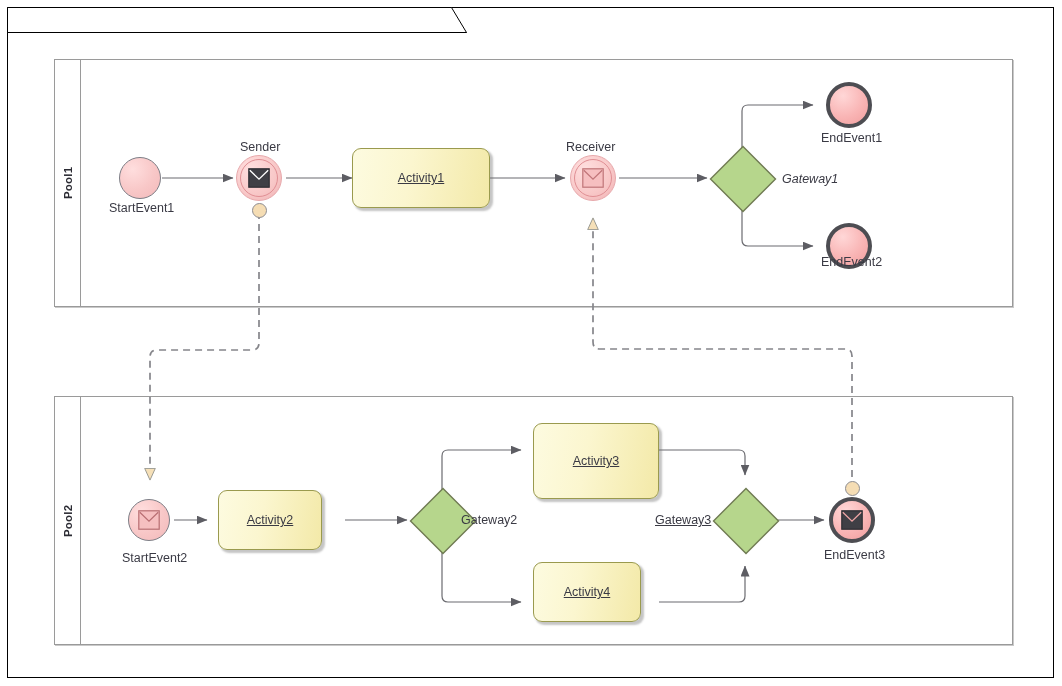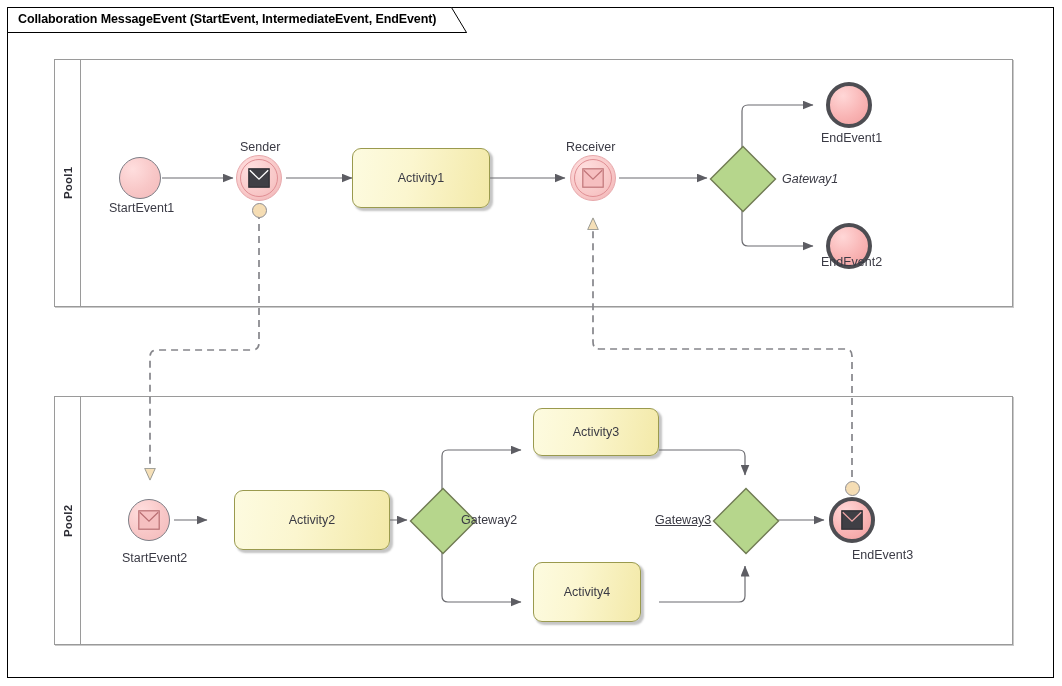--- a/index.html
+++ b/index.html
@@ -98,20 +98,21 @@
     box-sizing:border-box;
     border:1px solid #9a9a4e;
     border-radius:9px;
     background:linear-gradient(100deg,#fdfbe0 0%,#fbf6cf 42%,#f3e9a8 100%);
     box-shadow:2.5px 2.5px 2px rgba(110,110,110,0.40);
     display:flex;
     align-items:center;
     justify-content:center;
     font-size:12.5px;
     color:#3a3a44;
+    text-decoration:underline;
   }
   .ev{
     position:absolute;
     border-radius:50%;
     box-sizing:border-box;
   }
   .ev-start{
     border:1.6px solid #7d7d85;
     background:radial-gradient(circle at 32% 28%,#ffdede 0%,#f8c7c7 55%,#f2b9ba 100%);
   }
@@ -146,21 +147,20 @@
 
 <div id="canvas">
 
   <div id="frame"></div>
 
   <div id="title-tab">
     <svg class="tab-shape" viewBox="0 0 460 26">
       <path d="M0.5,0.5 L444.5,0.5 L459.5,25.5 L0.5,25.5 Z" fill="#ffffff" stroke="#000000" stroke-width="1"></path>
       <path d="M0.5,25.5 L459.5,25.5" stroke="#000000" stroke-width="1" fill="none"></path>
     </svg>
-    <div id="title-text">Collaboration MessageEvent (StartEvent, IntermediateEvent, EndEvent)</div>
   </div>
 
   <div class="pool" style="left:54px; top:59px; width:959px; height:248px;">
     <div class="pool-band"></div>
     <div class="pool-label">Pool1</div>
   </div>
 
   <div class="pool" style="left:54px; top:396px; width:959px; height:249px;">
     <div class="pool-band"></div>
     <div class="pool-label">Pool2</div>
@@ -241,45 +241,45 @@
 
   <div class="node" style="left:128px; top:499px; width:42px; height:42px;">
     <div class="ev ev-start" style="left:0; top:0; width:42px; height:42px;"></div>
     <svg style="position:absolute; left:10px; top:11px;" width="22" height="20">
       <rect x="0.8" y="0.8" width="20.4" height="18.4" fill="#f6bfc0" stroke="#b86e72" stroke-width="1.2"></rect>
       <path d="M1.8,2.2 L11,11.2 L20.2,2.2" fill="none" stroke="#b86e72" stroke-width="1.2"></path>
     </svg>
   </div>
   <div class="nlabel" style="left:122px; top:551px;">StartEvent2</div>
 
-  <div class="act" style="left:234px; top:490px; width:156px; height:60px;align-items:center;">
+  <div class="act" style="left:218px; top:490px; width:104px; height:60px;align-items:center;">
     <span>Activity2</span>
   </div>
 
   <svg class="gw" style="left:407px; top:485px;" width="72" height="72">
     <path d="M36,3.5 L68.5,36 L36,68.5 L3.5,36 Z" fill="#b6d68c" stroke="#6f7a52" stroke-width="1.4"></path>
   </svg>
   <div class="nlabel" style="left:461px; top:513px;">Gateway2</div>
 
-  <div class="act" style="left:533px; top:408px; width:126px; height:48px;">
+  <div class="act" style="left:533px; top:423px; width:126px; height:76px;">
     <span>Activity3</span>
   </div>
 
   <div class="act" style="left:533px; top:562px; width:108px; height:60px;">
     <span>Activity4</span>
   </div>
 
   <svg class="gw" style="left:710px; top:485px;" width="72" height="72">
     <path d="M36,3.5 L68.5,36 L36,68.5 L3.5,36 Z" fill="#b6d68c" stroke="#6f7a52" stroke-width="1.4"></path>
   </svg>
   <div class="nlabel" style="left:655px; top:513px;text-decoration:underline;">Gateway3</div>
 
   <div class="mf-dot" style="left:845px; top:481px; width:15px; height:15px;"></div>
   <div class="node" style="left:829px; top:497px; width:46px; height:46px;">
     <div class="ev ev-end" style="left:0; top:0; width:46px; height:46px;"></div>
     <svg style="position:absolute; left:12px; top:13px;" width="22" height="20">
       <rect x="0.8" y="0.8" width="20.4" height="18.4" fill="#3f3f45" stroke="#2e2e33" stroke-width="1.2"></rect>
       <path d="M1.8,2.2 L11,11.2 L20.2,2.2" fill="none" stroke="#f0a6a6" stroke-width="1.3"></path>
     </svg>
   </div>
-  <div class="nlabel" style="left:824px; top:548px;margin-left:28px;">EndEvent3</div>
+  <div class="nlabel" style="left:824px; top:548px;">EndEvent3</div>
 
 </div>
 
 </body></html>

